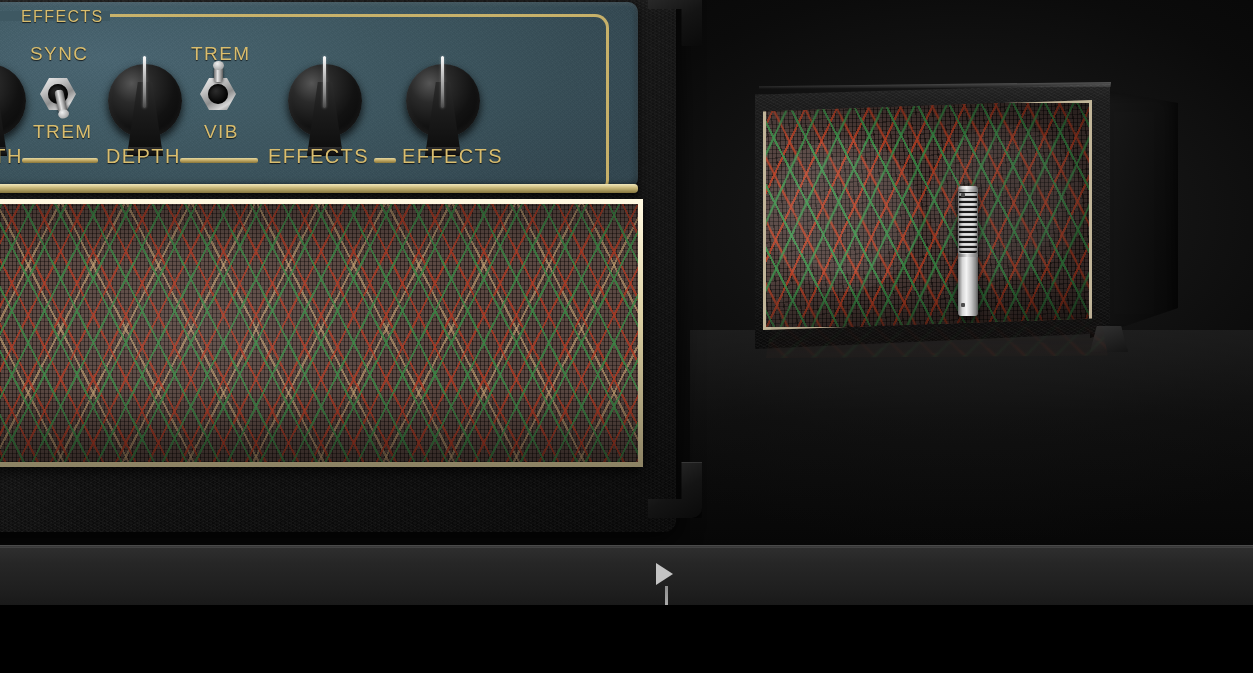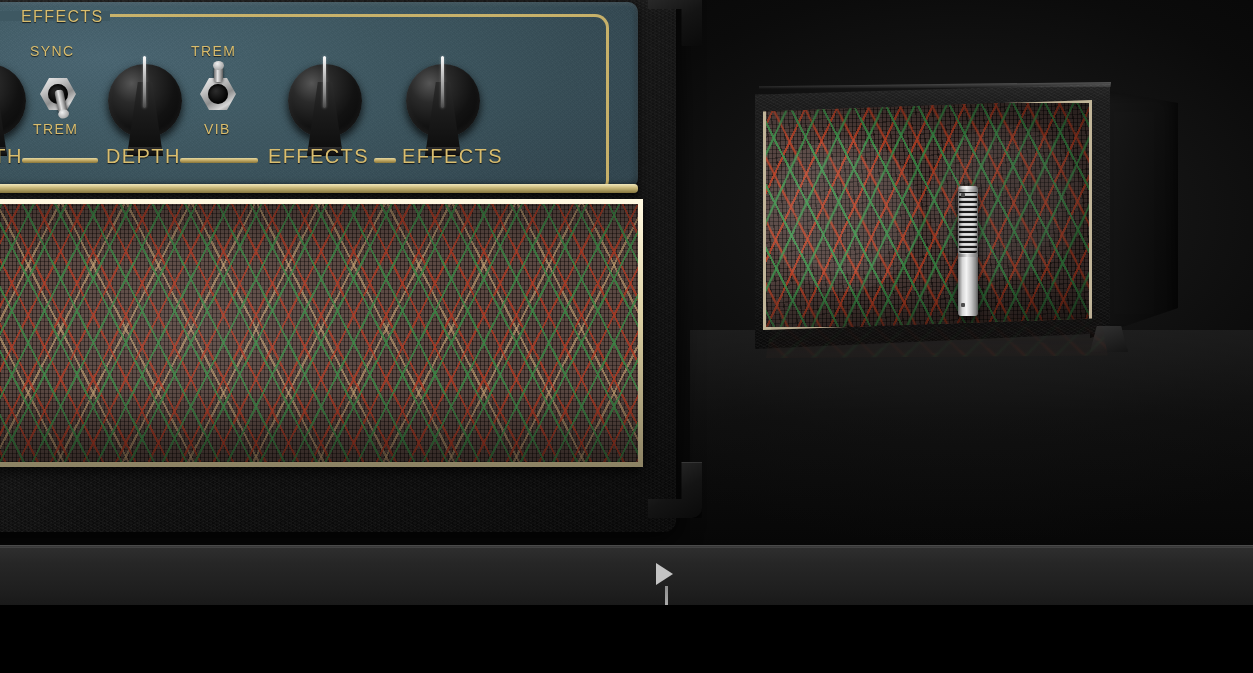--- a/index.html
+++ b/index.html
@@ -46,21 +46,21 @@
 
   
   .effects-rule{position:absolute;left:-20px;top:12px;width:756px;height:174px;
     border:3px solid rgba(212,186,108,.92);border-radius:14px;border-left:none;
     box-shadow:0 1px 1px rgba(0,0,0,.35);}
   .effects-rule:before{content:"";position:absolute;left:140px;top:-6px;width:120px;height:10px;background:#3e5862;}
 
   .gold-label{position:absolute;color:#d9bd6e;letter-spacing:1.4px;
     text-shadow:0 1px 1px rgba(0,0,0,.7);white-space:nowrap;}
   .lbl-effects{font-size:16px;}
-  .lbl-sw{font-size:14px;}
+  .lbl-sw{font-size:19px;}
   .lbl-bot{font-size:20px;}
 
   .dash{position:absolute;height:5px;border-radius:2px;
     background:linear-gradient(180deg,#efe0a6,#c7ac63 50%,#8d7737);opacity:.95;}
 
   
   .knob{position:absolute;width:74px;height:74px;}
   .knob .cap{position:absolute;left:0;top:0;width:74px;height:74px;border-radius:50%;
     background:
       radial-gradient(circle at 32% 26%, #555 0%, #2a2a2a 26%, #121212 58%, #050505 100%);

